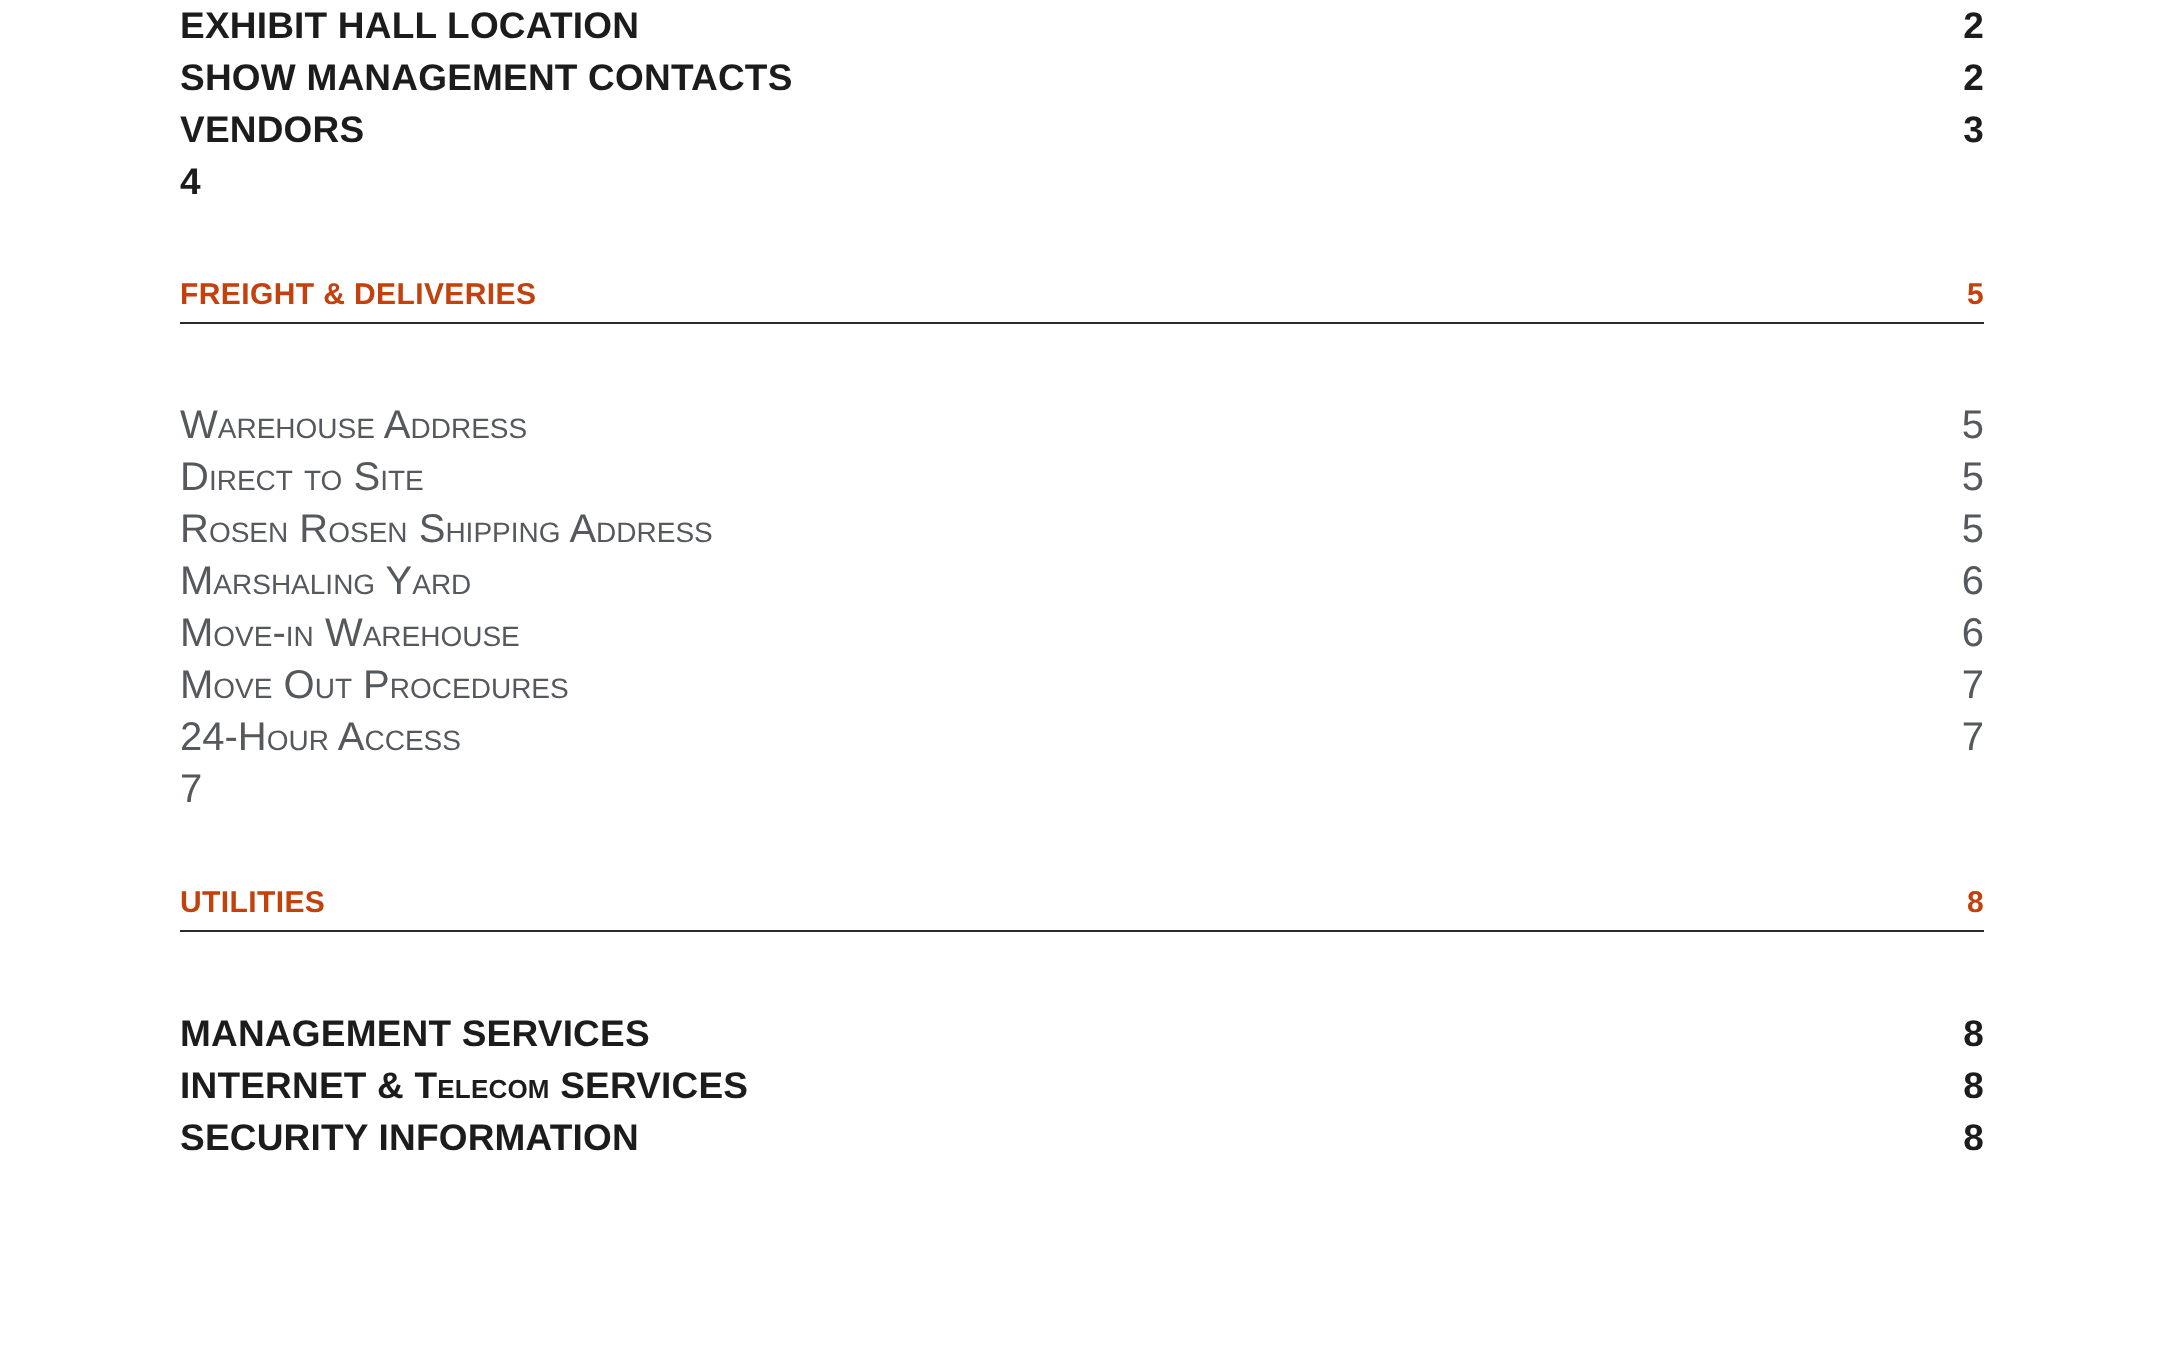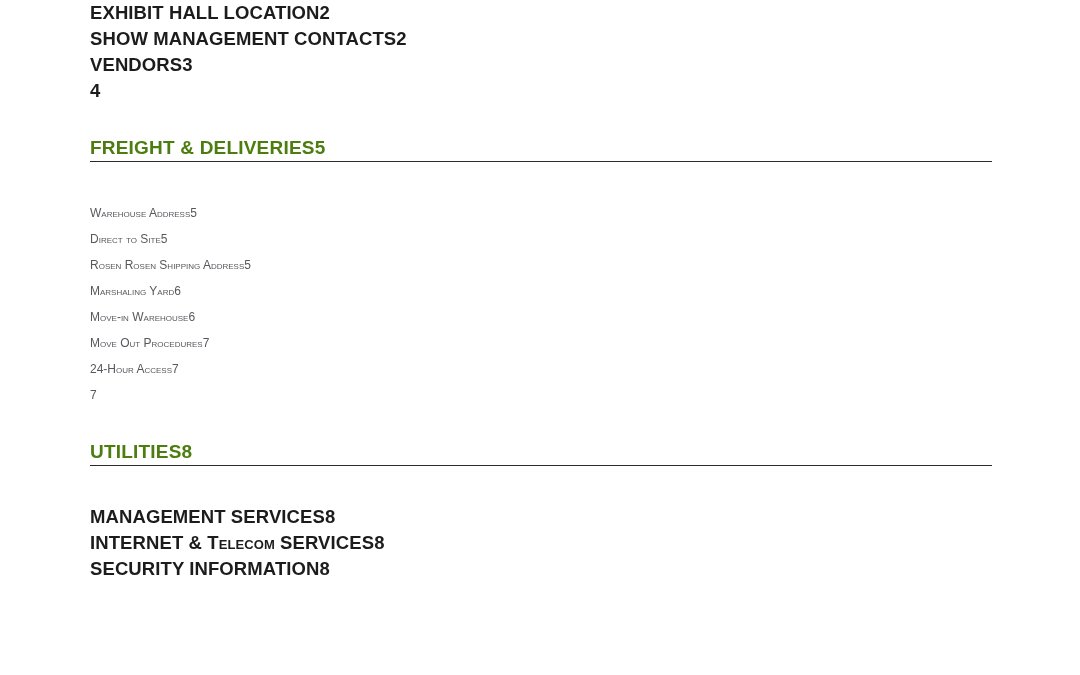--- a/index.html
+++ b/index.html
@@ -22,21 +22,21 @@
     padding: 0 90px;
   }
   .toc {
     width: 902px;
     margin: 0;
     padding: 0;
   }
   .toc-entry {
     display: flex;
     align-items: baseline;
-    justify-content: flex-start;
+    justify-content: space-between;
     width: 100%;
     box-sizing: border-box;
   }
   .toc-entry .label {
     white-space: nowrap;
   }
   .toc-entry .page-num {
     white-space: nowrap;
     text-align: right;
     flex: none;
@@ -49,33 +49,33 @@
     letter-spacing: 0.1px;
     color: #1c1c1c;
     height: 26px;
     line-height: 26px;
   }
   .lvl1 .page-num { font-weight: bold; }
 
   
   .section {
     font-weight: bold;
-    font-size: 19px;
+    font-size: 15px;
     letter-spacing: 0.2px;
-    color: #4d7c0f;
+    color: #c2410c;
     height: 26px;
     line-height: 24px;
     border-bottom: 1.6px solid #2b2b2b;
     padding-bottom: 1px;
   }
   .section .page-num { font-weight: bold; }
 
   
   .lvl2 {
-    font-size: 12px;
+    font-size: 20px;
     color: #55585c;
     height: 26px;
     line-height: 26px;
     font-variant: small-caps;
     font-weight: normal;
   }
   .lvl2 .page-num {
     font-variant: normal;
     color: #55585c;
   }

